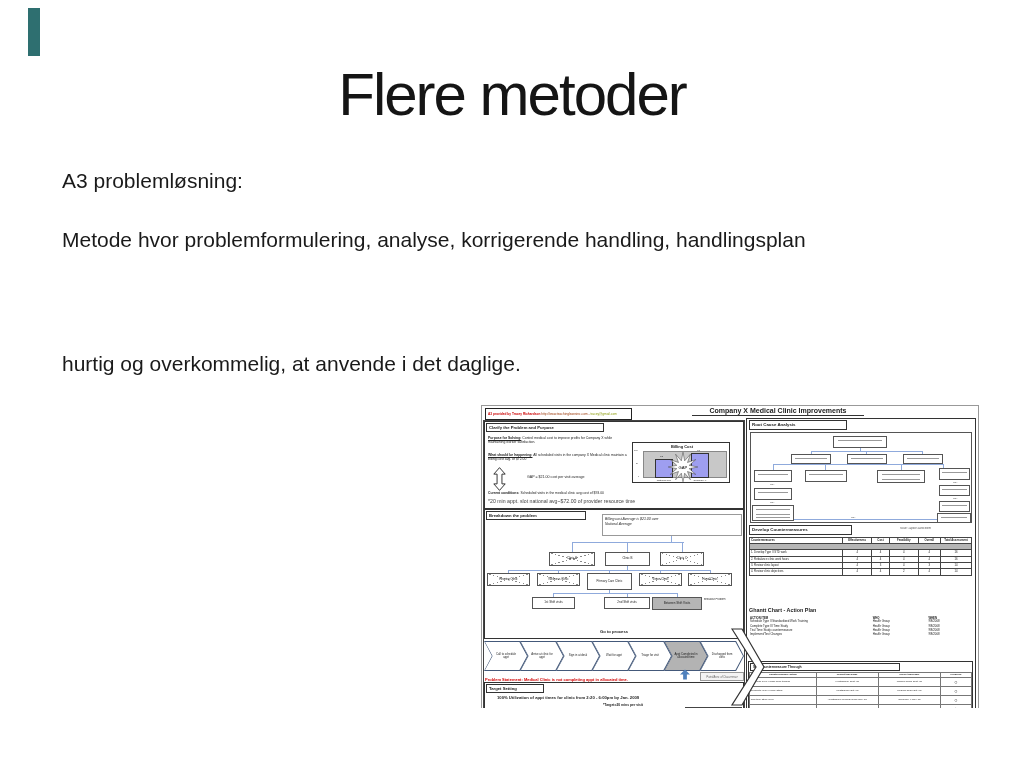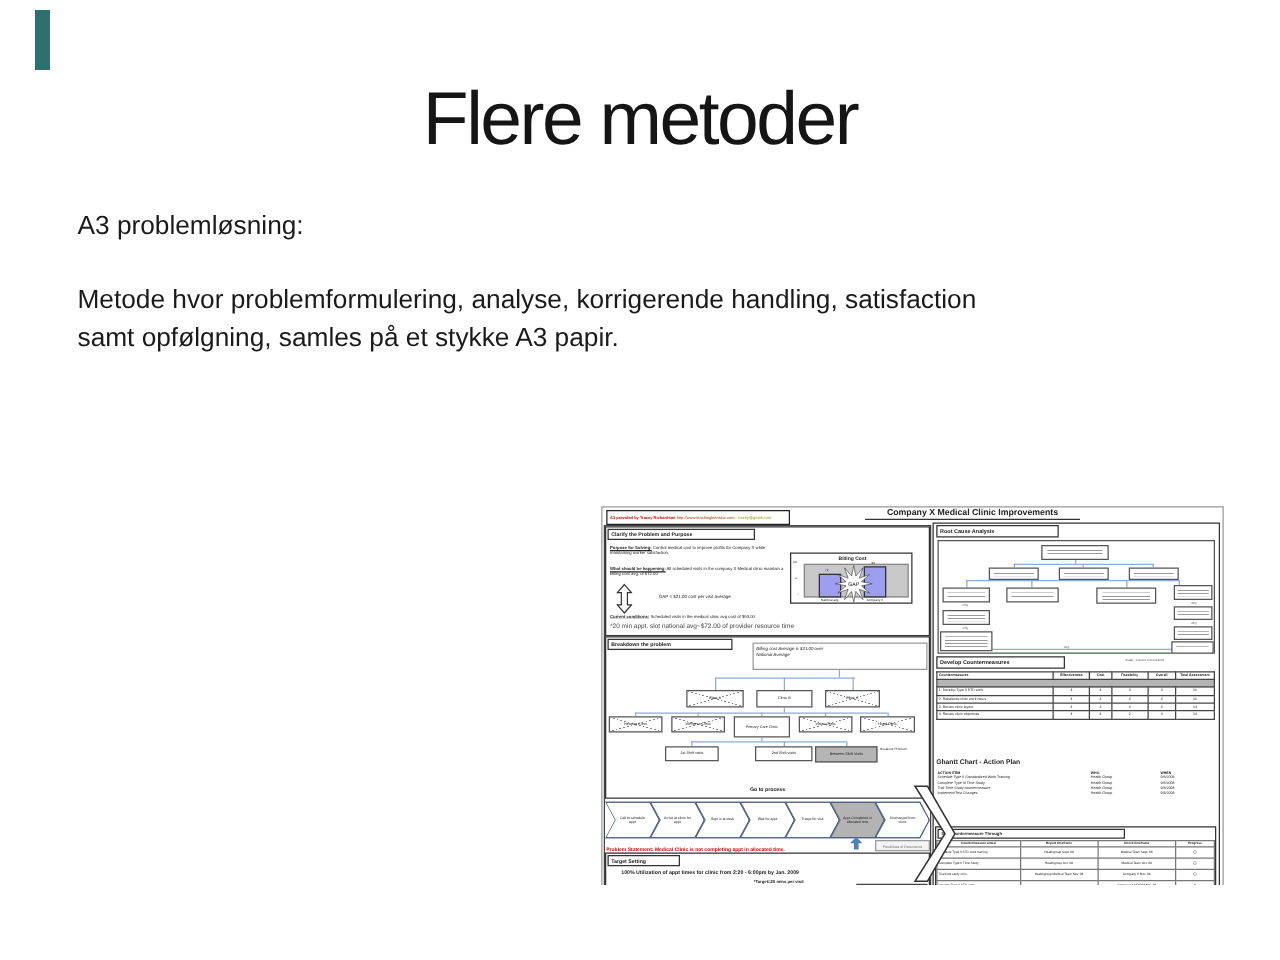--- a/index.html
+++ b/index.html
@@ -55,22 +55,22 @@
 <body>
 
 <div class="slide">
 
   <div class="accent-bar" style="background:#2E6F70;"></div>
 
   <h1 class="slide-title">Flere metoder</h1>
 
   <div class="body-text">
     <p class="p1">A3 problemløsning:</p>
-    <p class="p2"><span>Metode hvor problemformulering, analyse, korrigerende handling, satisfaction</span><br><span>samt opfølgning, samles på et stykke A3 papir.</span></p>
-    <p class="p3"><br></p>
+    <p class="p2"><span>Metode hvor problemformulering, analyse, korrigerende handling, handlingsplan</span><br></p>
+    <p class="p3"><br><span>hurtig og overkommelig, at anvende i det daglige.</span></p>
   </div>
 
   <div class="a3">
 
     <div class="abs" style="left:3px;top:2px;width:147px;height:12px;border:0.8px solid #222;font-size:3.2px;
                 line-height:10px;white-space:nowrap;overflow:hidden;padding-left:2px;">
       <span style="color:#cc0000;font-weight:bold;">A3 provided by Tracey Richardson</span>
       <span style="color:#993300;">http://www.teachingleansinc.com -</span>
       <span style="color:#889900;">tracey@gmail.com</span>
     </div>

